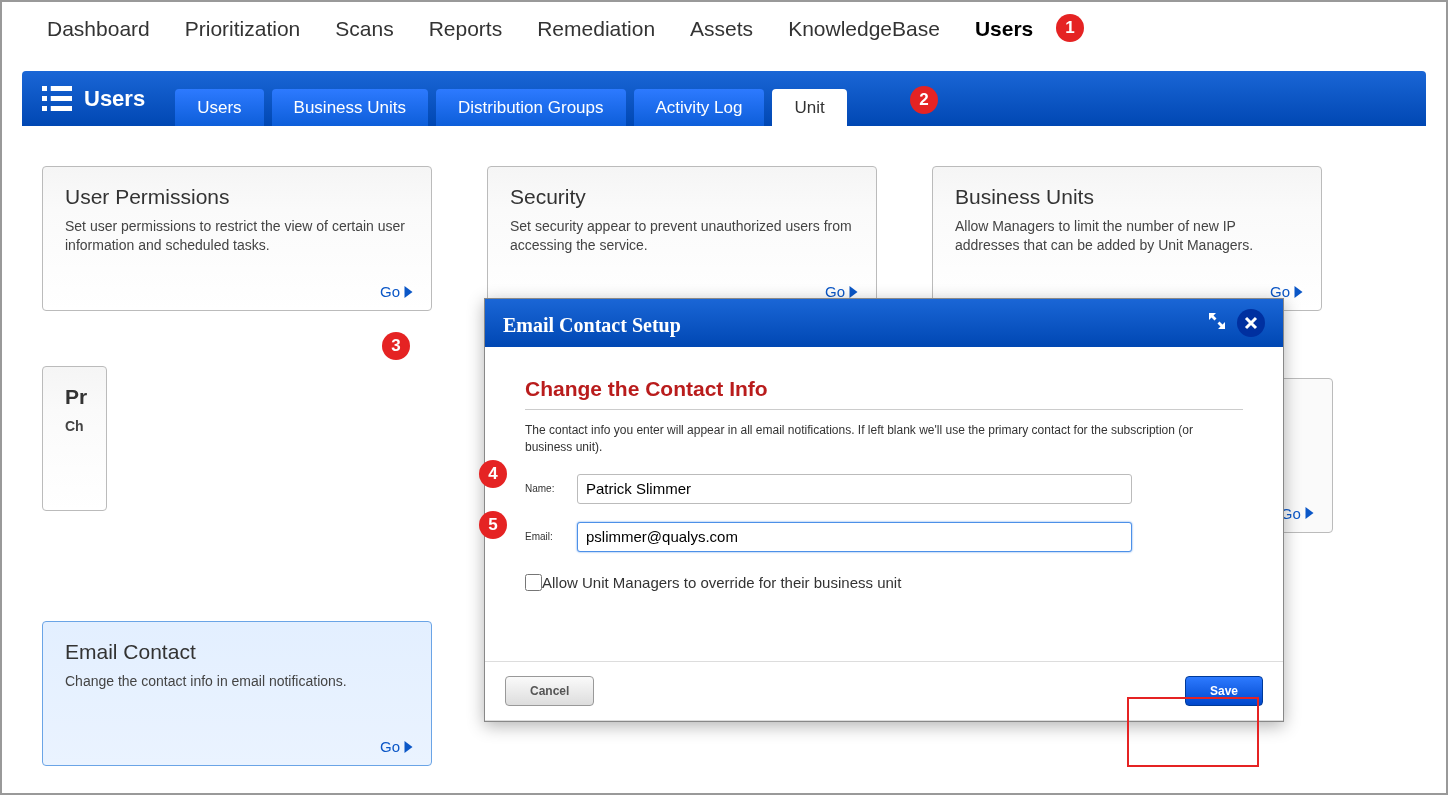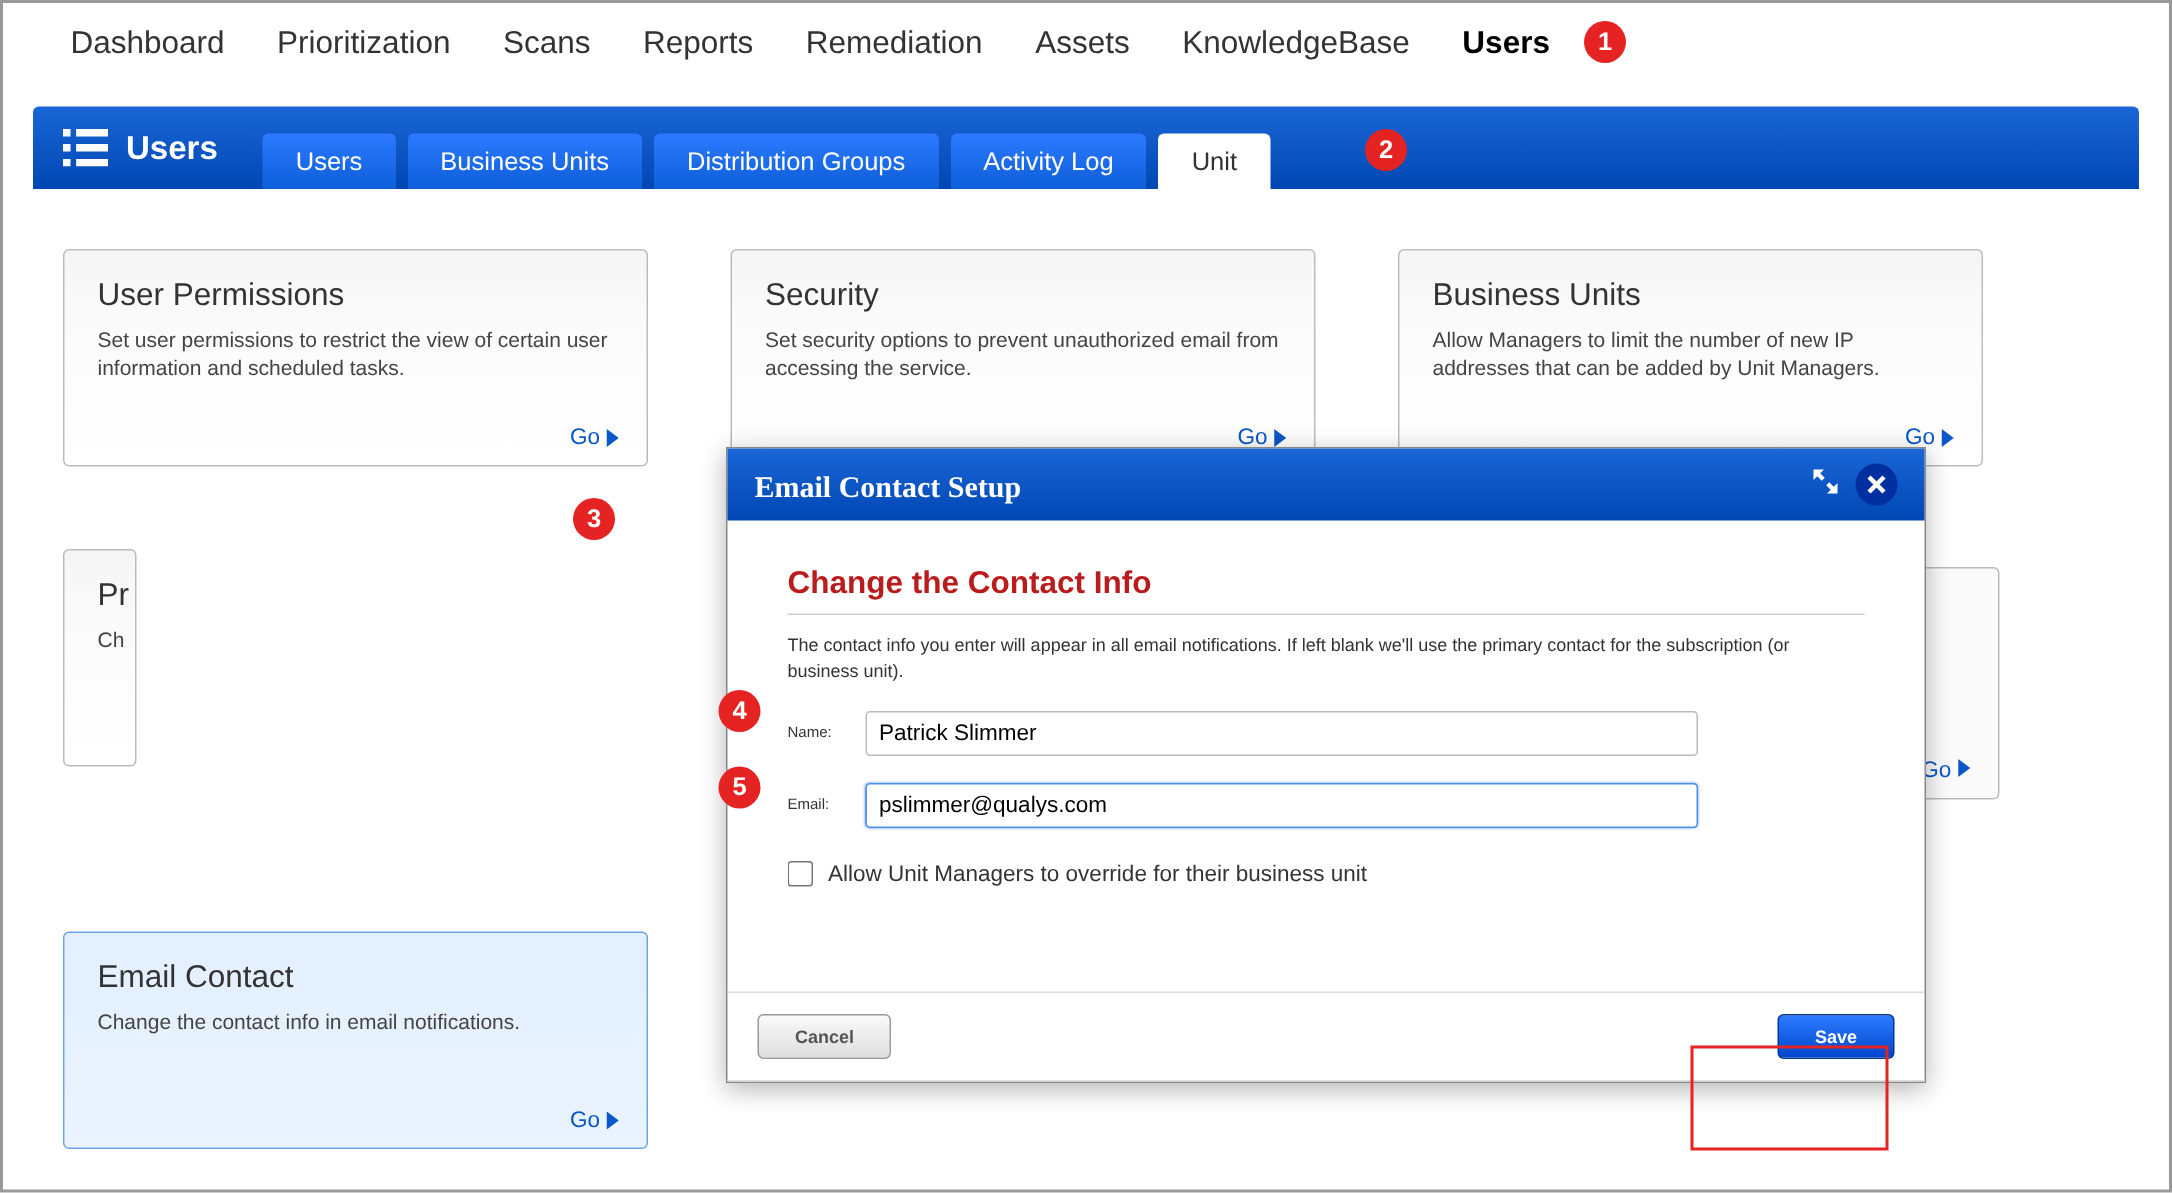--- a/index.html
+++ b/index.html
@@ -12,42 +12,42 @@
 .section-bar { background: linear-gradient(to bottom, #1a66d6, #0047b3); display: flex; align-items: center; padding: 0 20px; height: 55px; margin: 15px 20px 0 20px; border-radius: 4px 4px 0 0; }
 .section-icon { width: 30px; height: 25px; margin-right: 12px; }
 .section-icon svg { width: 100%; height: 100%; fill: #fff; }
 .section-title { color: #fff; font-size: 22px; font-weight: bold; margin-right: 30px; }
 .tab { background: linear-gradient(to bottom, #2d7aff, #0d5ed9); color: #fff; font-size: 17px; padding: 10px 22px; border-radius: 4px 4px 0 0; margin-right: 8px; cursor: pointer; align-self: flex-end; line-height: 1; }
 .tab.active { background: #fff; color: #333; }
 
 .cards-area { padding: 40px 40px 0 40px; display: flex; gap: 55px; flex-wrap: wrap; position: relative; }
 .card { border: 1px solid #bbb; border-radius: 4px; background: linear-gradient(to bottom, #f5f5f5 0%, #fafafa 30%, #fff 100%); padding: 18px 22px; width: 390px; height: 145px; position: relative; }
 .card.selected { border: 1px solid #6aa4e6; background: linear-gradient(to bottom, #e3efff, #eaf3ff); }
-.card.truncated { width: 49px; overflow: hidden; }
+.card.truncated { width: 65px; overflow: hidden; font-weight: bold; }
 .card-title { font-size: 21px; color: #333; margin-bottom: 8px; }
 .card-desc { font-size: 14px; color: #444; line-height: 1.35; }
 .card-go { position: absolute; bottom: 10px; right: 18px; color: #0b57c7; font-size: 15px; display: flex; align-items: center; gap: 4px; cursor: pointer; }
 .card-go svg { width: 9px; height: 12px; fill: #0b57c7; }
 
 .modal { position: absolute; top: 298px; left: 484px; width: 800px; background: #fff; box-shadow: 0 4px 16px rgba(0,0,0,0.3); border: 1px solid #888; }
 .modal-header { background: linear-gradient(to bottom, #1a66d6, #0047b3); padding: 10px 18px; display: flex; align-items: flex-end; justify-content: space-between; font-family: Liberation Serif, serif; }
 .modal-title { color: #fff; font-size: 20px; font-weight: bold; }
 .modal-header-icons { display: flex; align-items: center; gap: 10px; }
 .modal-header-icons svg { fill: #fff; cursor: pointer; }
 .close-btn { width: 28px; height: 28px; border-radius: 50%; background: #0030a0; display: flex; align-items: center; justify-content: center; cursor: pointer; }
 .close-btn svg { width: 14px; height: 14px; }
 
 .modal-body { padding: 30px 40px 10px 40px; }
 .modal-section-title { font-size: 21px; font-weight: bold; color: #b91c1c; padding-bottom: 8px; border-bottom: 1px solid #ccc; margin-bottom: 12px; }
 .modal-desc { font-size: 12px; color: #333; line-height: 1.4; margin-bottom: 18px; }
 .form-row { display: flex; align-items: center; margin-bottom: 18px; }
 .form-label { width: 52px; font-size: 10px; color: #333; }
 .form-input { flex: 0 0 555px; height: 30px; border: 1px solid #bbb; border-radius: 3px; padding: 0 8px; font-size: 15px; }
 .form-input.focused { border: 1px solid #4d90e8; box-shadow: 0 0 2px #4d90e8; }
-.checkbox-row { display: flex; align-items: center; gap: 10px; font-size: 15px; color: #333; margin-top: 22px; margin-bottom: 60px; }
+.checkbox-row { display: flex; align-items: center; font-size: 15px; color: #333; margin-top: 22px; margin-bottom: 60px; }
 .checkbox-row input { width: 17px; height: 17px; }
 
 .modal-footer { border-top: 1px solid #ddd; border-bottom: 1px solid #ddd; padding: 14px 20px; display: flex; justify-content: space-between; align-items: center; }
 .btn { padding: 7px 24px; border-radius: 4px; font-size: 12px; cursor: pointer; border: 1px solid #999; }
 .btn-cancel { background: linear-gradient(to bottom, #fafafa, #ddd); color: #555; font-weight: bold; }
 .btn-save { background: linear-gradient(to bottom, #2d7aff, #0047cc); color: #fff; font-weight: bold; border: 1px solid #003a99; }
 
 .badge { position: absolute; width: 28px; height: 28px; border-radius: 50%; background: #e52323; color: #fff; font-size: 17px; font-weight: bold; display: flex; align-items: center; justify-content: center; z-index: 50; }
 .badge-1 { top: 14px; left: 1056px; }
 .badge-2 { top: 86px; left: 910px; }
@@ -97,21 +97,21 @@
     <div class="card-desc">Set user permissions to restrict the view of certain user information and scheduled tasks.</div>
     <div class="card-go">
         <span>Go</span>
         <svg viewBox="0 0 8 12">
           <path d="M0 0 L8 6 L0 12 Z"></path>
         </svg>
       </div>
   </div>
   <div class="card">
     <div class="card-title">Security</div>
-    <div class="card-desc">Set security options to prevent unauthorized email from accessing the service.</div>
+    <div class="card-desc">Set security appear to prevent unauthorized users from accessing the service.</div>
     <div class="card-go">
         <span>Go</span>
         <svg viewBox="0 0 8 12">
           <path d="M0 0 L8 6 L0 12 Z"></path>
         </svg>
       </div>
   </div>
   <div class="card">
     <div class="card-title">Business Units</div>
     <div class="card-desc">Allow Managers to limit the number of new IP addresses that can be added by Unit Managers.</div>

